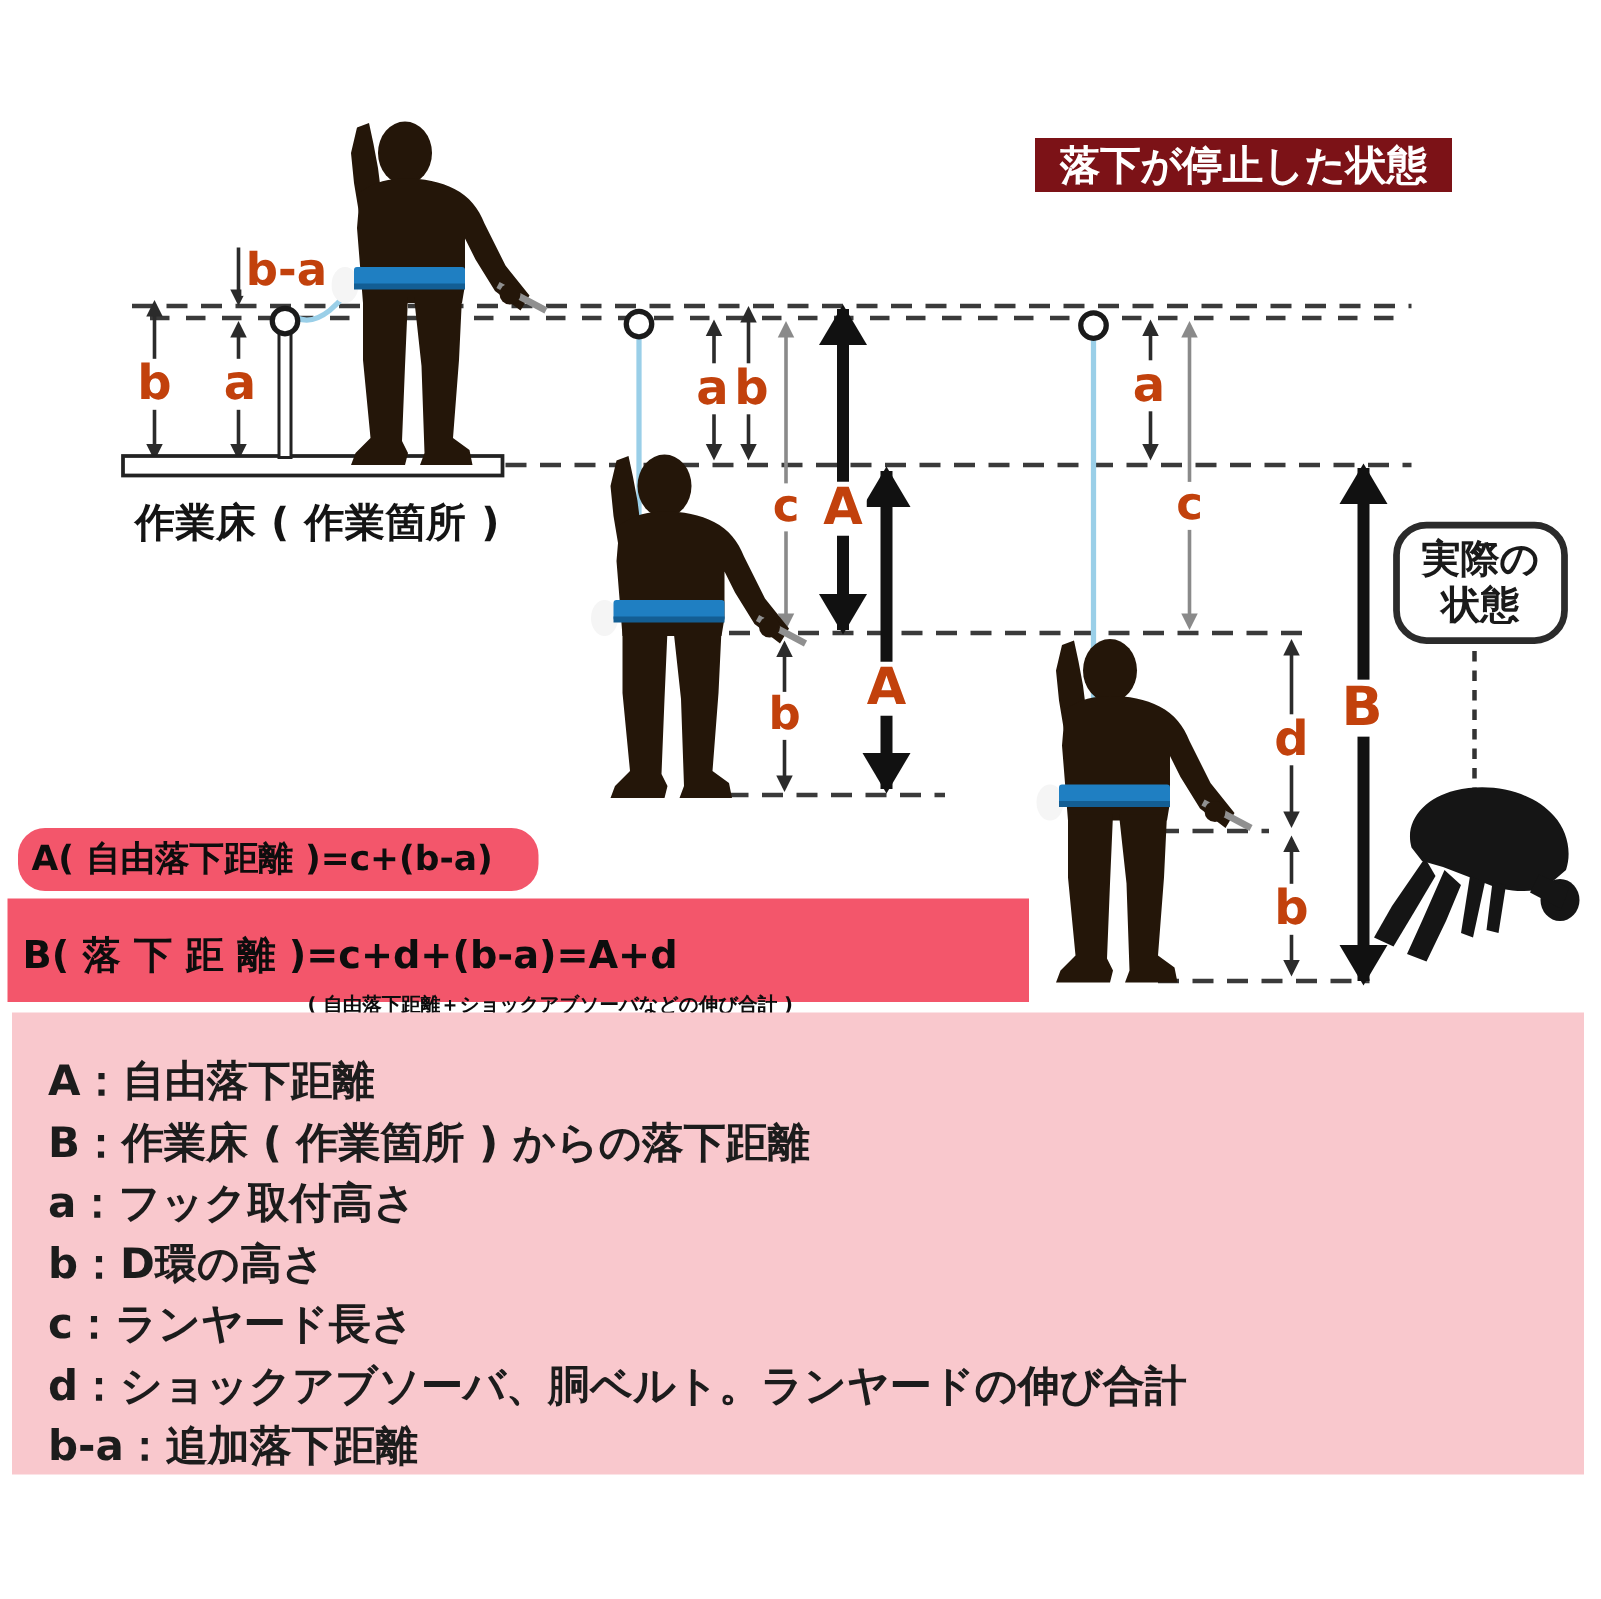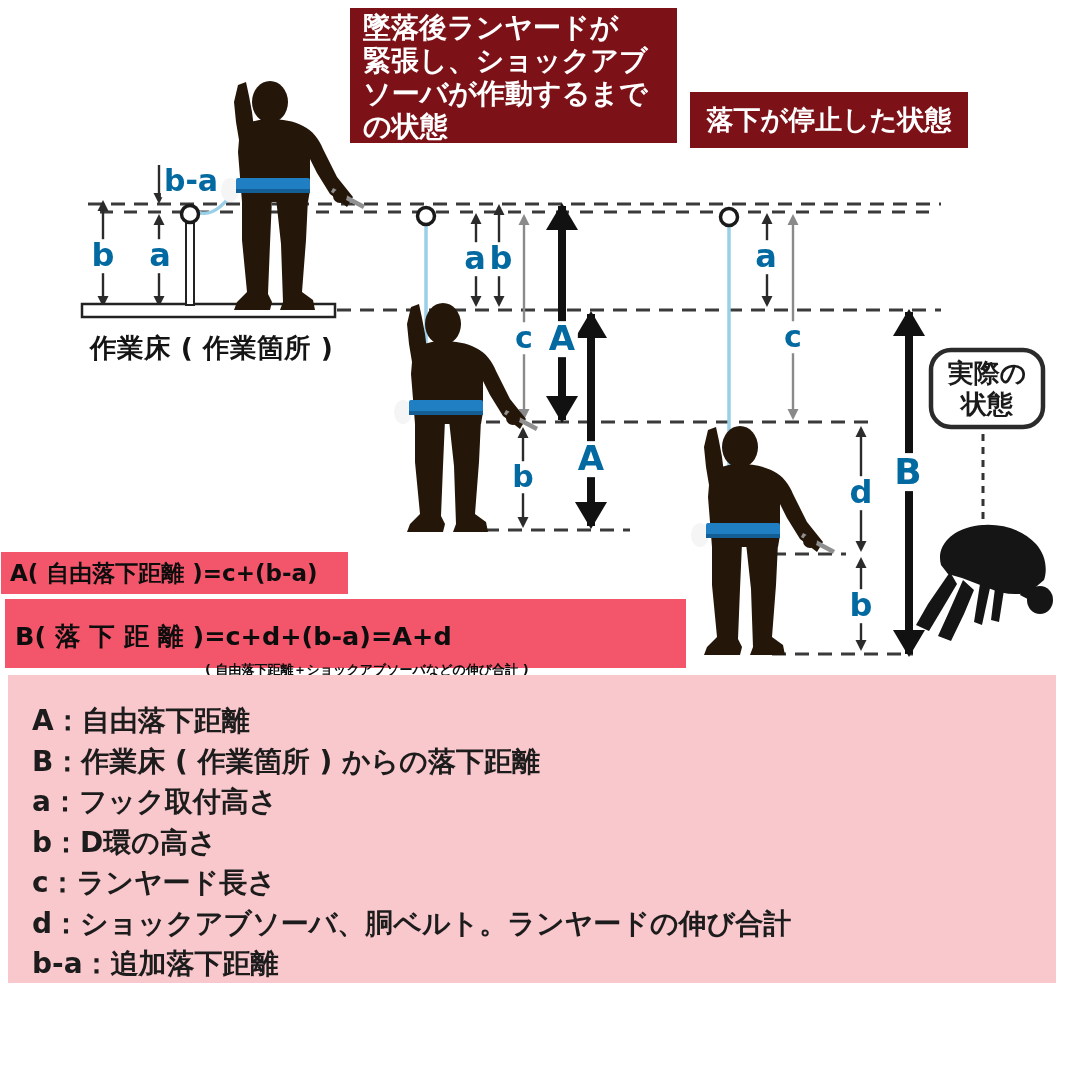--- a/index.html
+++ b/index.html
@@ -15,36 +15,36 @@
     font-family:"DejaVu Sans","Liberation Sans",sans-serif;color:var(--ink);
   }
   svg{position:absolute;left:0;top:0;}
   .redbox{
     position:absolute;background:var(--dark-red);color:#fff;font-weight:bold;box-sizing:border-box;
   }
   .center-flex{display:flex;align-items:center;justify-content:center;}
   #box-working{left:125px;top:17px;width:207px;height:47px;font-size:28px;}
   #box-after{left:350px;top:8px;width:327px;height:135px;font-size:28px;line-height:33px;
              padding:3px 0 0 13px;white-space:pre-line;}
-  #box-stopped{left:690px;top:92px;width:278px;height:56px;font-size:27px;}
+  #box-stopped{left:690px;top:92px;width:278px;height:36px;font-size:27px;}
   .mlabel{
-    position:absolute;transform:translate(-50%,-50%);font-weight:bold;color:#0369a1;
+    position:absolute;transform:translate(-50%,-50%);font-weight:bold;color:#c2410c;
     background:#fff;padding:0 3px;line-height:1.05;white-space:nowrap;
   }
   #floor-label{
     position:absolute;left:90px;top:330px;font-size:26.5px;font-weight:bold;color:#141414;
     white-space:nowrap;letter-spacing:0.5px;
   }
   #bubble-text{
     position:absolute;left:931px;top:350px;width:112px;height:77px;
     font-size:26px;line-height:31px;font-weight:bold;text-align:center;white-space:pre-line;
     display:flex;align-items:center;justify-content:center;color:#1a1a1a;
   }
   .pinkbox{position:absolute;background:var(--formula-pink);box-sizing:border-box;font-weight:bold;color:#0d0d0d;}
-  #formula-a{left:1px;top:552px;width:347px;height:42px;font-size:23px;line-height:42px;padding-left:9px;white-space:nowrap;}
+  #formula-a{left:12px;top:552px;width:347px;height:42px;font-size:23px;line-height:42px;padding-left:9px;white-space:nowrap;border-radius:18px;}
   #formula-b{left:5px;top:599px;width:681px;height:69px;}
   #formula-b .fb1{font-size:25.5px;padding:20px 0 0 10px;white-space:nowrap;}
   #formula-b .fb2{font-size:13px;padding:7px 0 0 200px;white-space:nowrap;}
   #legend{
     position:absolute;left:8px;top:675px;width:1048px;height:308px;background:var(--legend-pink);
     box-sizing:border-box;padding:26px 0 0 24px;
   }
   .legend-line{
     font-size:28px;line-height:40.5px;font-weight:bold;color:#1c1c1c;white-space:nowrap;
   }
@@ -181,24 +181,20 @@
                L1030,592 C1016,596 1002,594 988,588 L962,578 L948,574 Z"></path>
       <ellipse cx="1040" cy="600" rx="13" ry="14"></ellipse>
       <path d="M1026,583 L1046,592 L1041,606 L1020,595 Z"></path>
       <path d="M980,584 L974,622 L982,625 L990,588 Z"></path>
       <path d="M995,588 L991,620 L999,622 L1004,590 Z"></path>
       <path d="M950,572 L928,604 L916,625 L929,631 L944,606 L957,584 Z"></path>
       <path d="M963,580 L948,614 L938,636 L951,641 L964,614 L974,590 Z"></path>
     </g>
   </svg>
 
-  <div class="redbox" id="box-after">墜落後ランヤードが
-緊張し、ショックアブ
-ソーバが作動するまで
-の状態</div>
   <div class="redbox center-flex" id="box-stopped">落下が停止した状態</div>
 
   <div id="bubble-text">実際の
 状態</div>
   <div id="floor-label">作業床 ( 作業箇所 )</div>
 
   <div class="mlabel" style="left:191px;top:181px;font-size:30px;">b-a</div>
   <div class="mlabel" style="left:103px;top:256px;font-size:32px;">b</div>
   <div class="mlabel" style="left:160px;top:256px;font-size:32px;">a</div>
   <div class="mlabel" style="left:475px;top:259px;font-size:32px;">a</div>

